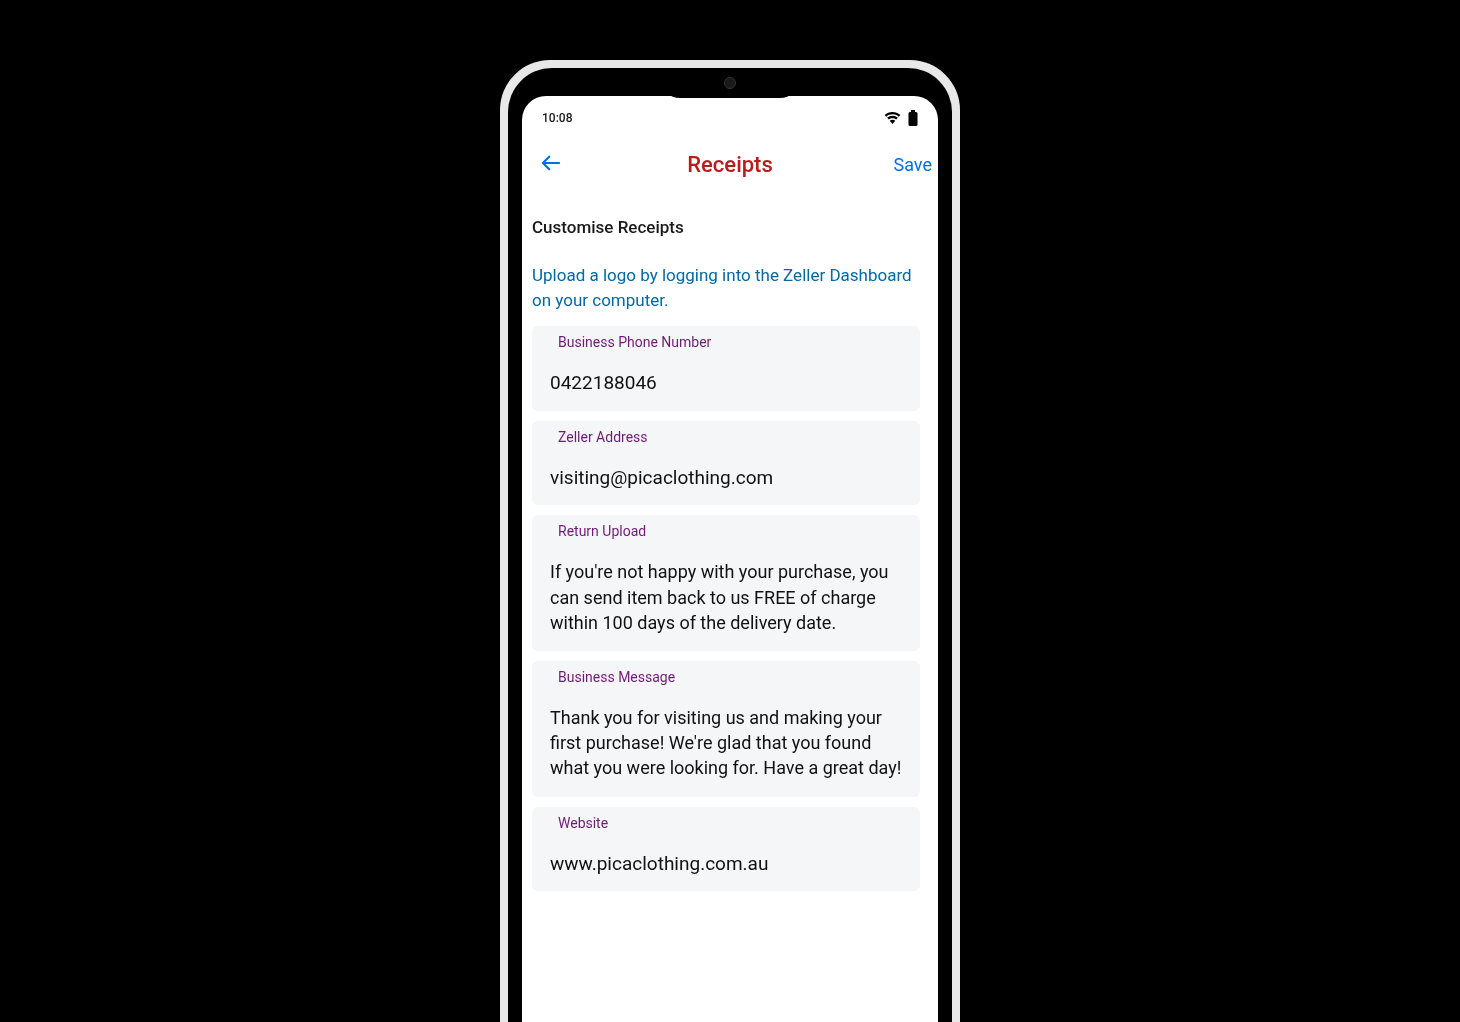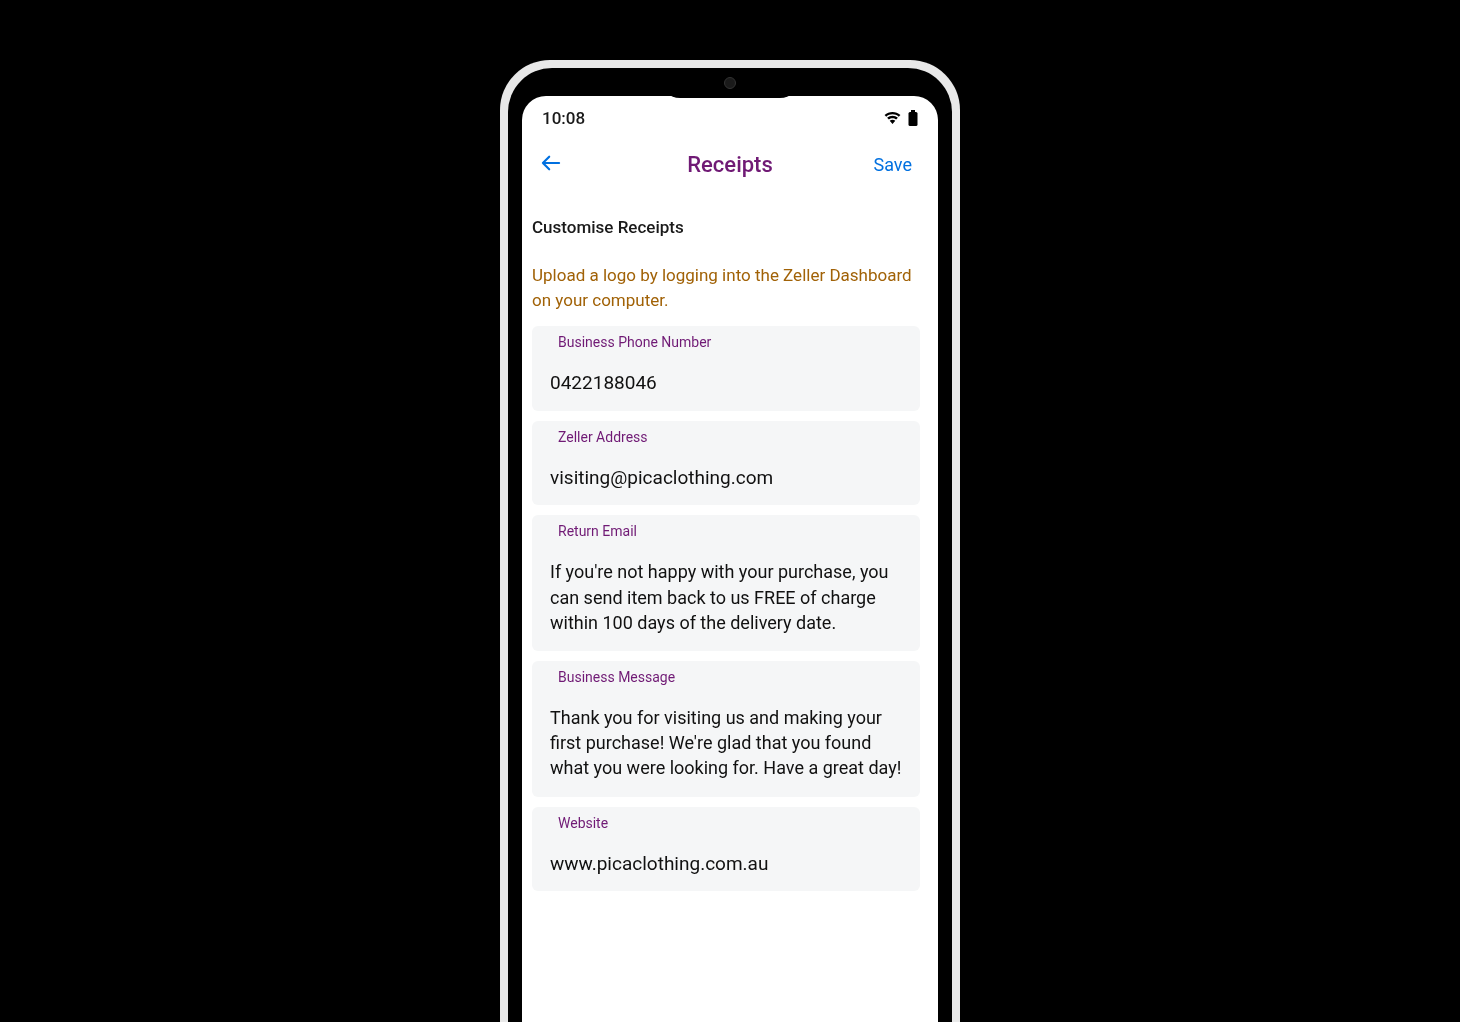--- a/index.html
+++ b/index.html
@@ -74,21 +74,21 @@
 
     .status-bar {
       display: flex;
       justify-content: space-between;
       align-items: center;
       padding: 10px 20px 6px 20px;
       height: 40px;
     }
 
     .status-time {
-      font-size: 17px;
+      font-size: 12px;
       font-weight: 500;
       color: #1a1a1a;
     }
 
     .status-icons {
       display: flex;
       gap: 6px;
       align-items: center;
     }
 
@@ -108,47 +108,47 @@
       left: 18px;
       color: #0070E0;
       cursor: pointer;
     }
 
     .nav-title {
       flex: 1;
       text-align: center;
       font-size: 22px;
       font-weight: 500;
-      color: #701a75;
+      color: #b91c1c;
     }
 
     .save-button {
       position: absolute;
-      right: 26px;
+      right: 6px;
       color: #0070E0;
       font-size: 18px;
       cursor: pointer;
       margin-left: 16px;
     }
 
     .content {
       padding: 24px 18px 0 10px;
     }
 
     .section-header {
       font-size: 17px;
       font-weight: 500;
       color: #1a1a1a;
       margin-bottom: 26px;
     }
 
     .helper-text {
       font-size: 17px;
       line-height: 1.45;
-      color: #a16207;
+      color: #0369a1;
       margin-bottom: 14px;
     }
 
     .field {
       background: #f5f6f7;
       border-radius: 6px;
       padding: 10px 18px 14px 18px;
       margin-bottom: 10px;
       position: relative;
     }
@@ -221,21 +221,21 @@
           <div class="field-label">Business Phone Number</div>
           <div class="field-value">0422188046</div>
         </div>
 
         <div class="field">
           <div class="field-label">Zeller Address</div>
           <div class="field-value">visiting@picaclothing.com</div>
         </div>
 
         <div class="field field-textarea">
-          <div class="field-label">Return Email</div>
+          <div class="field-label">Return Upload</div>
           <div class="field-value">If you're not happy with your purchase, you can send item back to us FREE of charge within 100 days of the delivery date.</div>
         </div>
 
         <div class="field field-textarea">
           <div class="field-label">Business Message</div>
           <div class="field-value">Thank you for visiting us and making your first purchase! We're glad that you found what you were looking for. Have a great day!</div>
         </div>
 
         <div class="field">
           <div class="field-label">Website</div>

